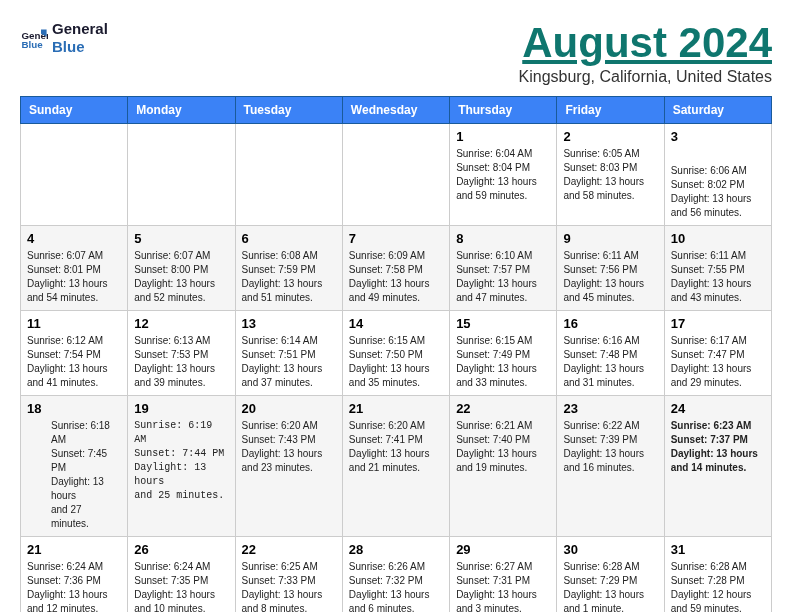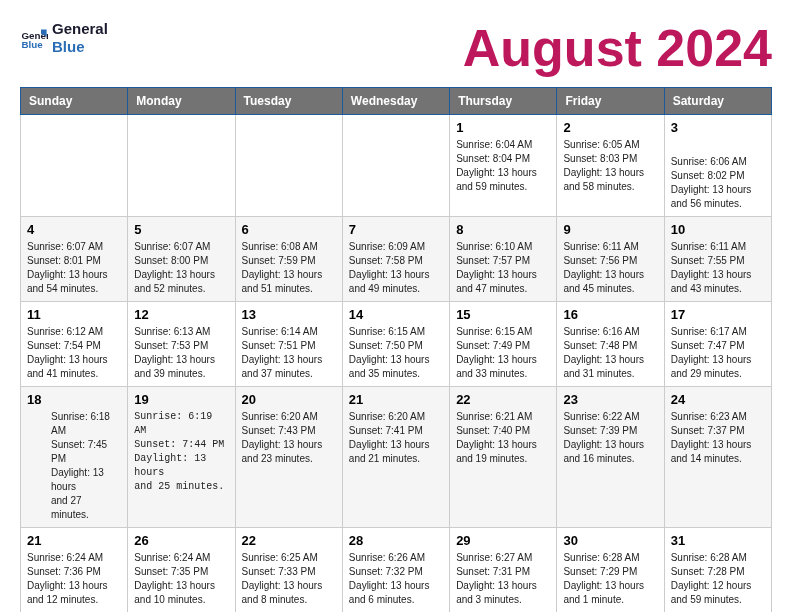--- a/index.html
+++ b/index.html
@@ -22,37 +22,38 @@
       gap: 4px;
     }
     .logo-icon {
       width: 28px;
       height: 28px;
     }
     .title-block {
       text-align: right;
     }
     .main-title {
-      font-size: 52px;
+      font-size: 42px;
       font-weight: bold;
-      color: #be185d;
+      color: #0f766e;
       line-height: 1.1;
+      text-decoration: underline;
     }
     .subtitle {
       font-size: 16px;
       color: #333;
       margin-top: 2px;
     }
     table {
       width: 100%;
       border-collapse: collapse;
       font-size: 11px;
     }
     thead tr th {
-      background: #737373;
+      background: #3b82f6;
       color: #fff;
       text-align: left;
       padding: 6px 8px;
       font-size: 12px;
       font-weight: bold;
       border: 1px solid #1a5a9a;
     }
     tbody tr td {
       border: 1px solid #ccc;
       vertical-align: top;
@@ -89,20 +90,21 @@
       <text x="2" y="34" font-size="14" font-weight="bold" fill="#2a6db5">Blue</text>
       <polygon points="30,8 38,8 38,18 30,14" fill="#2a6db5"></polygon>
     </svg>
     <div>
       <div style="font-size:15px;font-weight:bold;color:#1a1a2e;line-height:1.2;">General</div>
       <div style="font-size:15px;font-weight:bold;color:#2a6db5;line-height:1.2;">Blue</div>
     </div>
   </div>
   <div class="title-block">
     <div class="main-title">August 2024</div>
+    <div class="subtitle">Kingsburg, California, United States</div>
   </div>
 </div>
 
 <table>
   <thead>
     <tr>
     <th>Sunday</th>
         <th>Monday</th>
         <th>Tuesday</th>
         <th>Wednesday</th>
@@ -279,21 +281,21 @@
         </td>
         <td>
           <span class="day-number">23</span>
           <div class="day-info" style="white-space: pre-line;">Sunrise: 6:22 AM
 Sunset: 7:39 PM
 Daylight: 13 hours
 and 16 minutes.</div>
         </td>
         <td>
           <span class="day-number">24</span>
-          <div class="day-info" style="white-space: pre-line;">Sunrise: 6:23 AM
+          <div class="day-info" style="white-space: pre-line; font-weight: bold;">Sunrise: 6:23 AM
 Sunset: 7:37 PM
 Daylight: 13 hours
 and 14 minutes.</div>
         </td>
       </tr>
       <tr>
         <td>
           <span class="day-number">21</span>
           <div class="day-info" style="white-space: pre-line;">Sunrise: 6:24 AM
 Sunset: 7:36 PM

